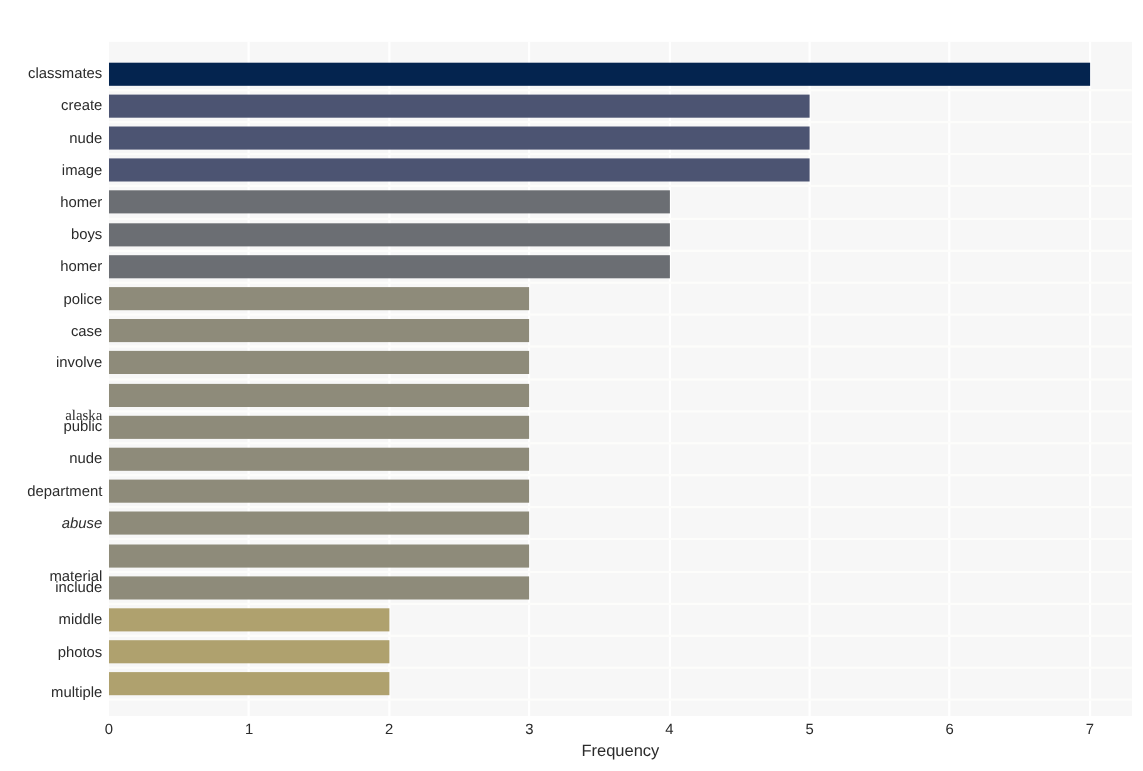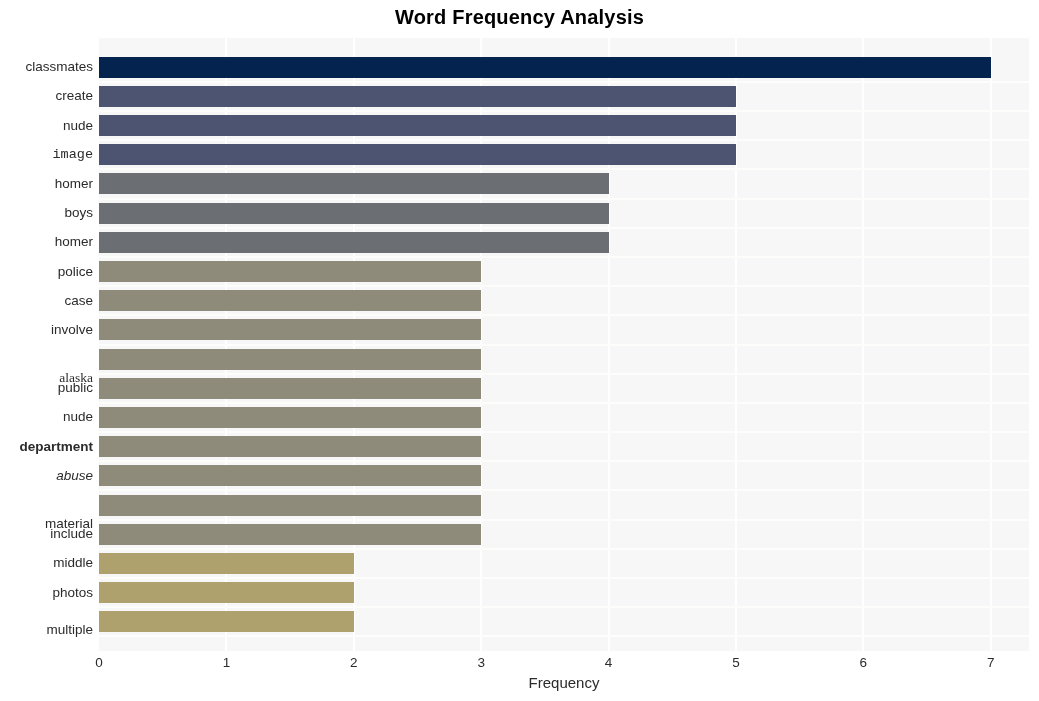--- a/index.html
+++ b/index.html
@@ -114,37 +114,36 @@
     text-align: center;
     font-size: 15px;
     color: #2b2b2b;
   }
 </style>
 </head>
 <body>
 
 <div id="figure">
 
-  <div id="chart-title">Word Frequency Analysis</div>
 
   <div id="y-axis">
       <div class="ytick" style="top: 22.1905px;">classmates</div>
       <div class="ytick" style="top: 51.381px;">create</div>
       <div class="ytick" style="top: 80.5714px;">nude</div>
-      <div class="ytick" style="top: 109.762px; font-family: Liberation Mono, monospace;">image</div>
+      <div class="ytick" style="top: 109.762px;">image</div>
       <div class="ytick" style="top: 138.952px;">homer</div>
       <div class="ytick" style="top: 168.143px;">boys</div>
       <div class="ytick" style="top: 197.333px;">homer</div>
       <div class="ytick" style="top: 226.524px;">police</div>
       <div class="ytick" style="top: 255.714px;">case</div>
       <div class="ytick" style="top: 284.905px;">involve</div>
       <div class="ytick" style="top: 333px; font-family: Liberation Serif, serif;">alaska</div>
       <div class="ytick" style="top: 343.286px;">public</div>
       <div class="ytick" style="top: 372.476px;">nude</div>
-      <div class="ytick" style="top: 401.667px; font-weight: bold;">department</div>
+      <div class="ytick" style="top: 401.667px;">department</div>
       <div class="ytick" style="top: 430.857px; font-style: italic;">abuse</div>
       <div class="ytick" style="top: 460.048px; margin-top: 19px;">material</div>
       <div class="ytick" style="top: 489.238px;">include</div>
       <div class="ytick" style="top: 518.429px;">middle</div>
       <div class="ytick" style="top: 547.619px; margin-left: 12px;">photos</div>
       <div class="ytick" style="top: 576.81px; margin-top: 8px;">multiple</div>
     </div>
 
   <div id="plot-area">
     <div id="gridlines">

